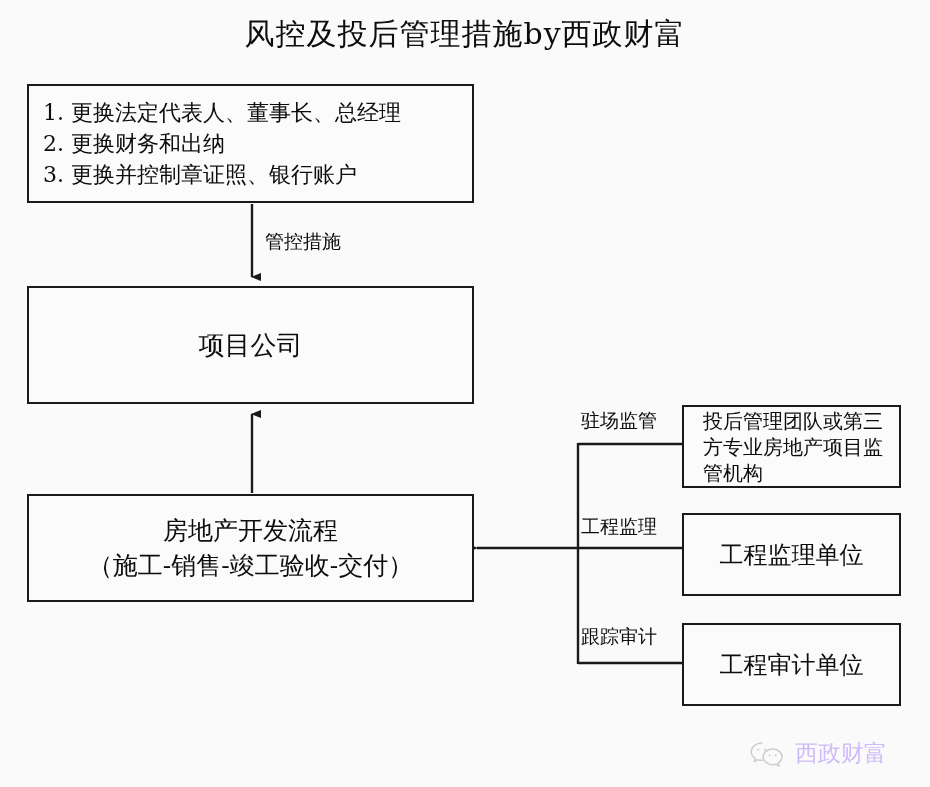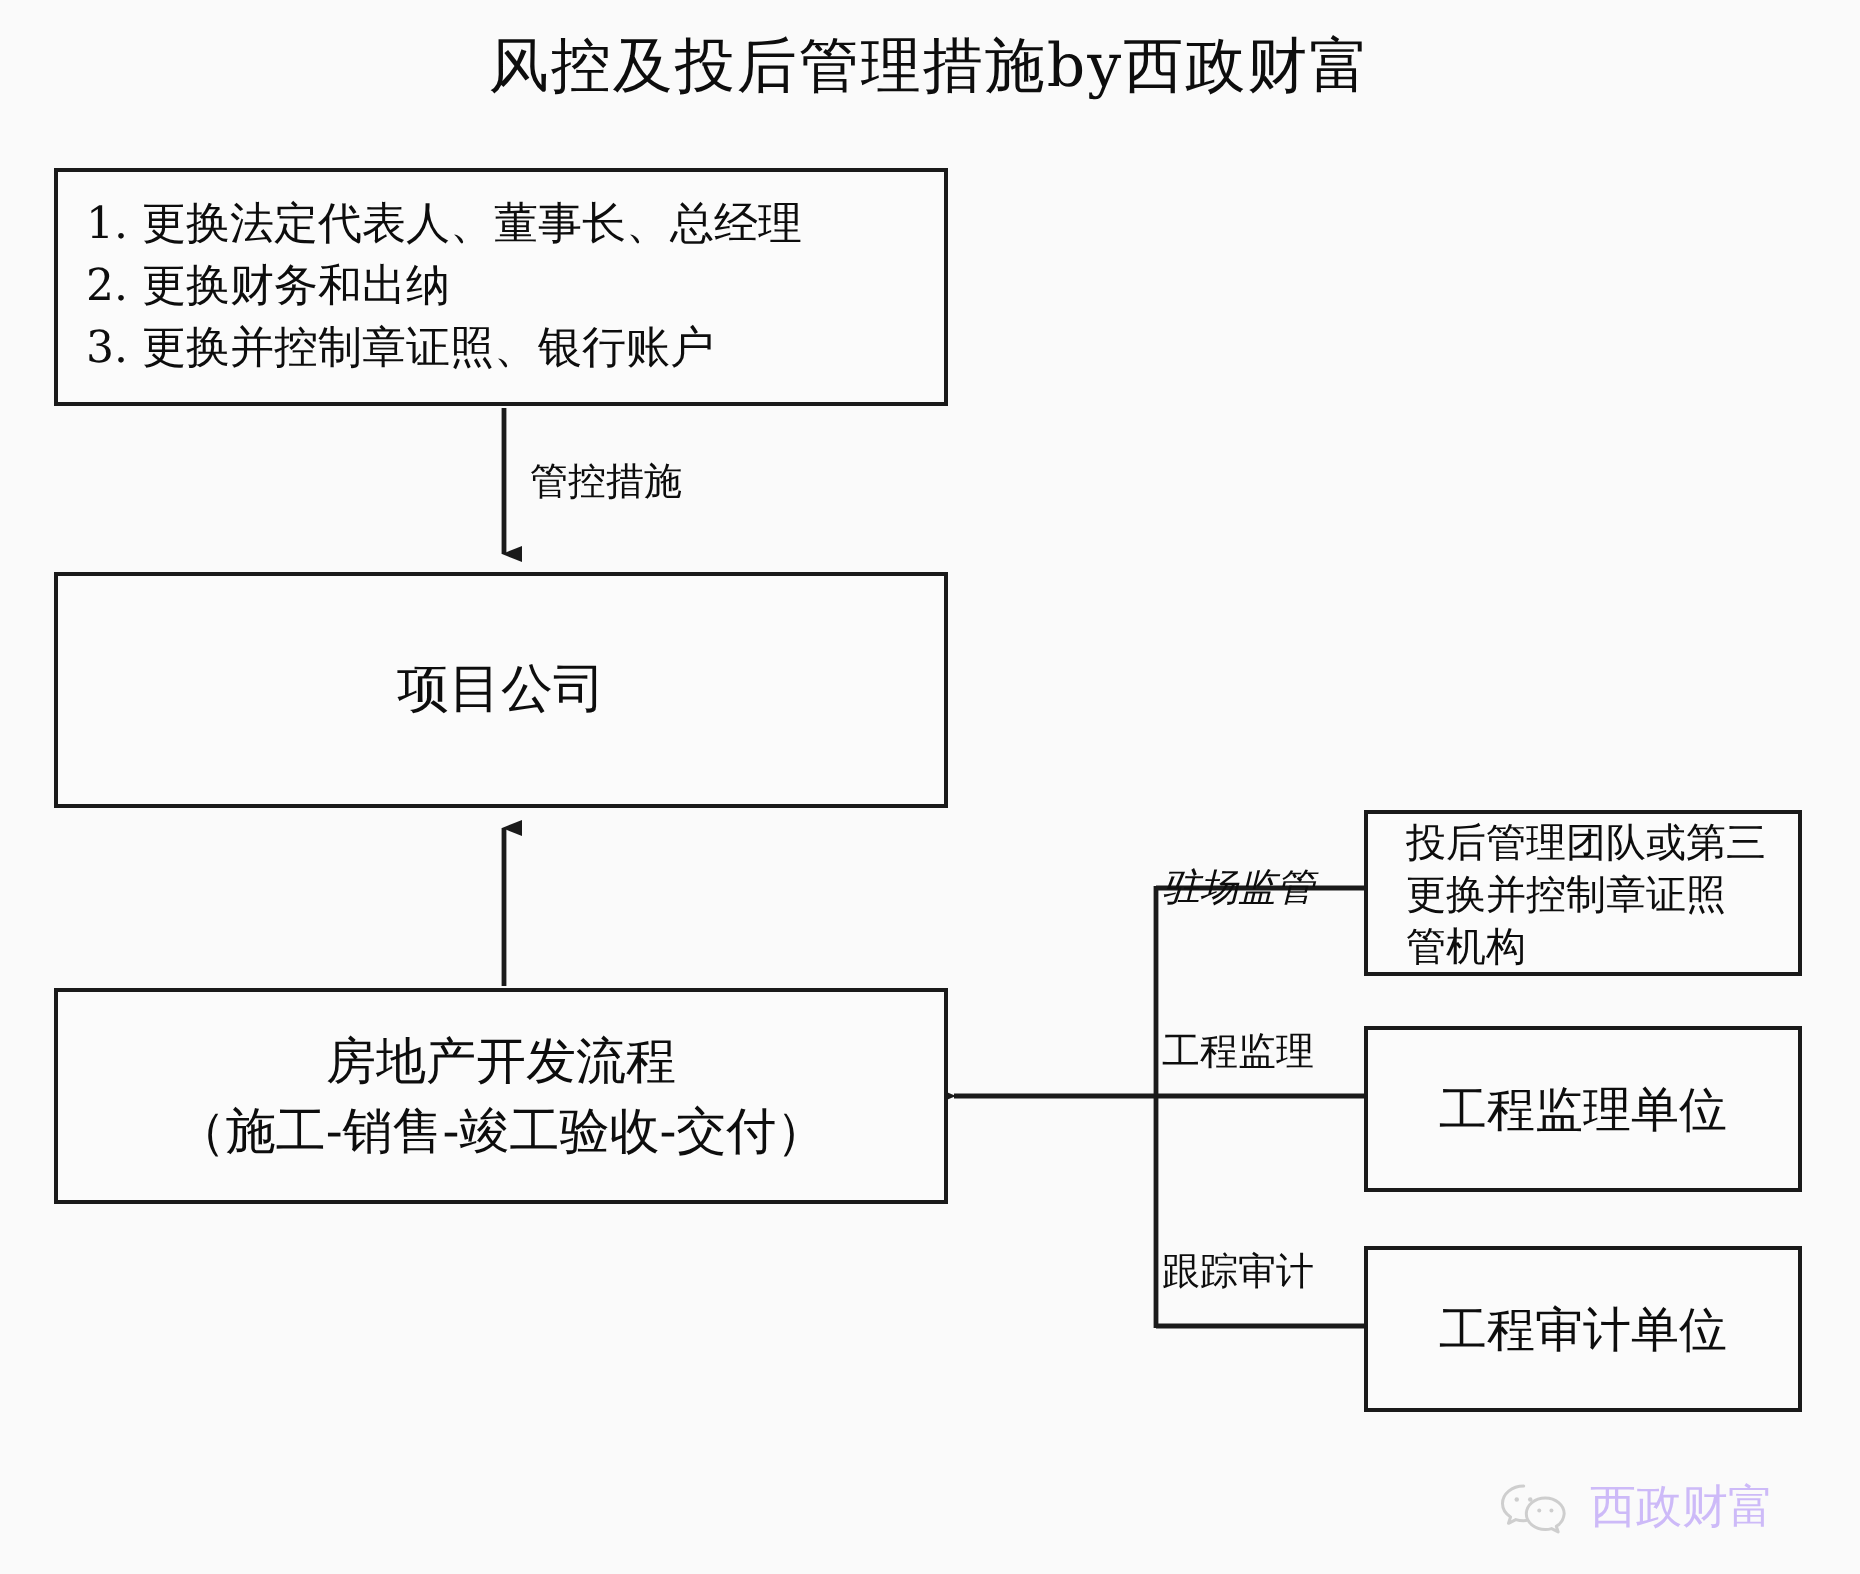--- a/index.html
+++ b/index.html
@@ -145,22 +145,21 @@
     line-height: 24px;
     white-space: nowrap;
     text-align: center;
   }
   .lbl-control {
     left: 265px;
     top: 229px;
   }
   .lbl-onsite {
     left: 581px;
-    top: 432px;
-    font-style: italic;
+    top: 408px;
   }
   .lbl-engmon {
     left: 581px;
     top: 514px;
   }
   .lbl-audit {
     left: 581px;
     top: 624px;
     text-align: right;
   }
@@ -240,21 +239,21 @@
   <div class="node n-flow">
     <div class="node-inner">
       <div class="flow-line">房地产开发流程</div>
       <div class="flow-line">（施工-销售-竣工验收-交付）</div>
     </div>
   </div>
 
   <div class="node n-supervise">
     <div class="node-inner">
       <div class="sup-line">投后管理团队或第三</div>
-      <div class="sup-line">更换并控制章证照</div>
+      <div class="sup-line">方专业房地产项目监</div>
       <div class="sup-line">管机构</div>
     </div>
   </div>
 
   <div class="node n-monitor">
     <div class="node-inner">
       <div class="unit-label">工程监理单位</div>
     </div>
   </div>
 

